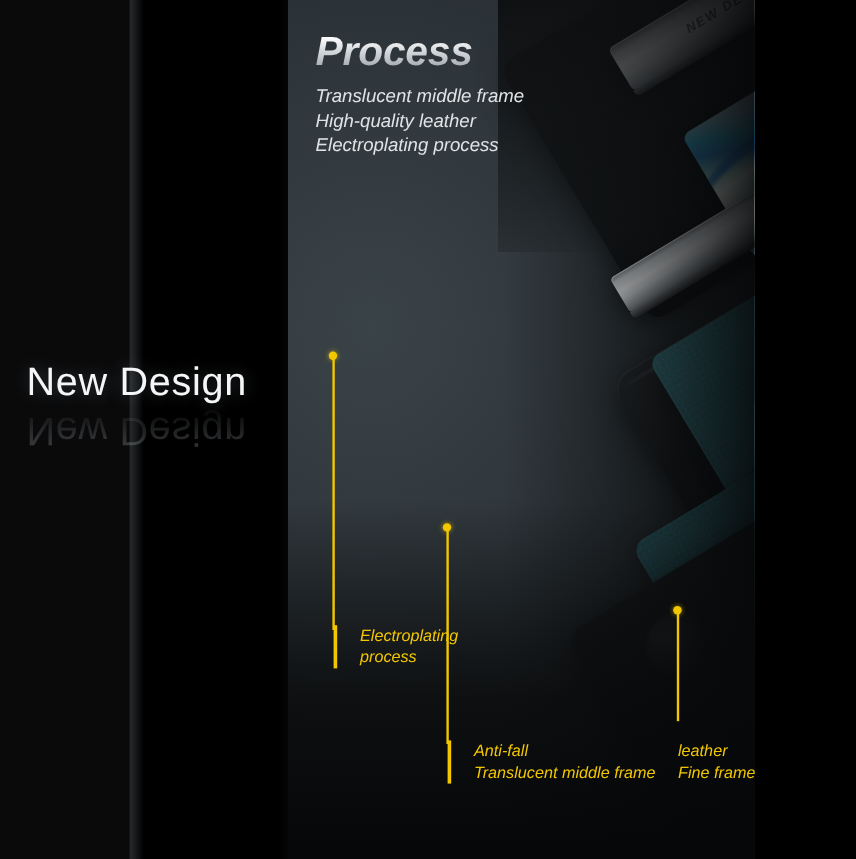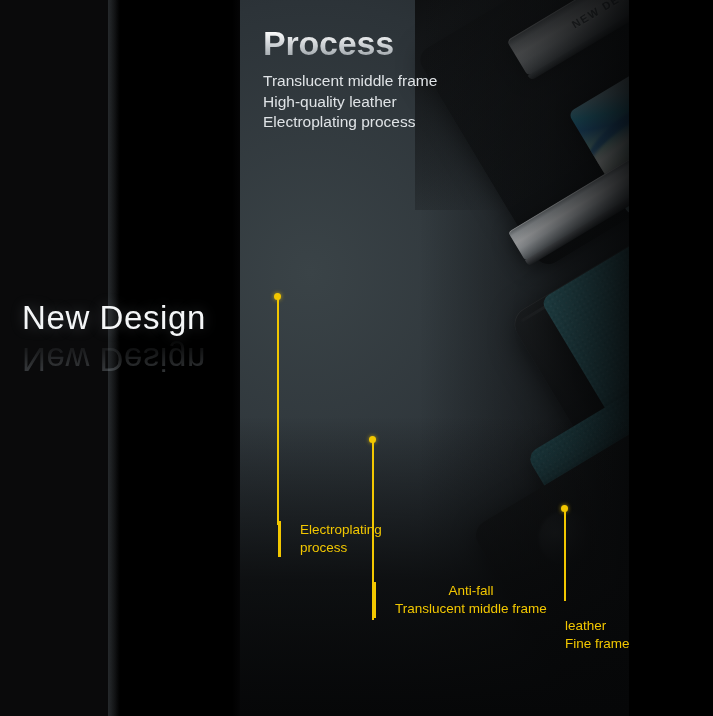--- a/index.html
+++ b/index.html
@@ -60,20 +60,21 @@
   }
 
   
   .right-panel {
     position: absolute;
     left: 240px; top: 0;
     width: 389px; height: 716px;
     overflow: hidden;
     background:
       radial-gradient(150% 90% at 18% 38%, #3a4347 0%, #2c3338 42%, #1d2225 72%, #101314 100%);
+    font-style: italic;
   }
   .scene-dark-bottom {
     position: absolute;
     left: 0; bottom: 0;
     width: 473px; height: 300px;
     background: linear-gradient(to bottom, rgba(8,9,10,0) 0%, rgba(8,9,10,0.82) 55%, #060708 100%);
   }
   .scene-dark-right {
     position: absolute;
     right: 0; top: 0;
@@ -431,21 +432,21 @@
     </div>
 
     <div class="callout" style="left:38px; top:521px;">
       <div class="callout-bar"></div>
       <div class="callout-text">
         <span>Electroplating</span>
         <span class="l2">process</span>
       </div>
     </div>
 
-    <div class="callout" style="left:133px; top:582px;text-align:center;">
+    <div class="callout" style="left:133px; top:617px;">
       <div class="callout-bar"></div>
       <div class="callout-text">
         <span>Anti-fall</span>
         <span class="l2">Translucent middle frame</span>
       </div>
     </div>
 
     <div class="callout" style="left:325px; top:598px;flex-direction:column;">
       <div class="callout-bar"></div>
       <div class="callout-text">

